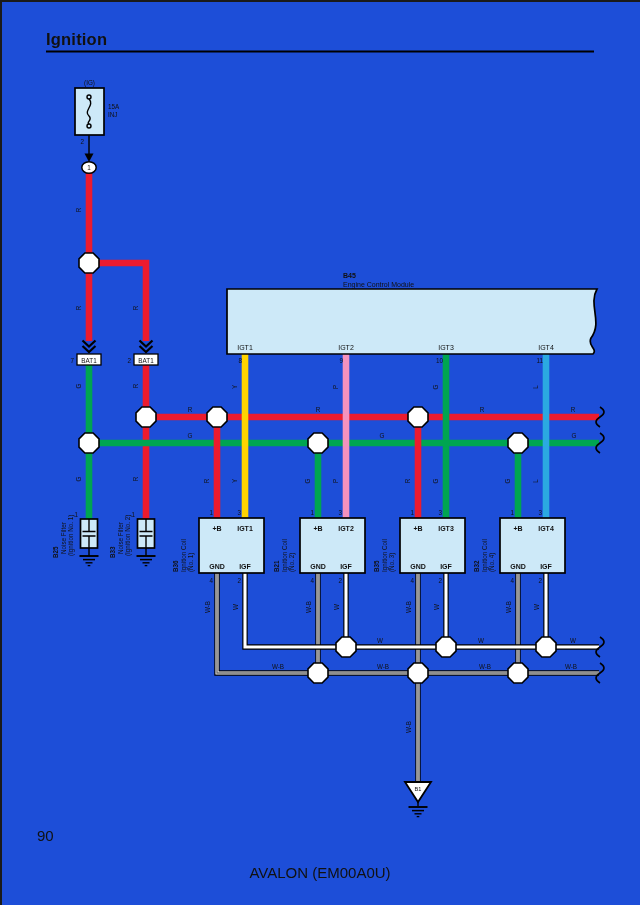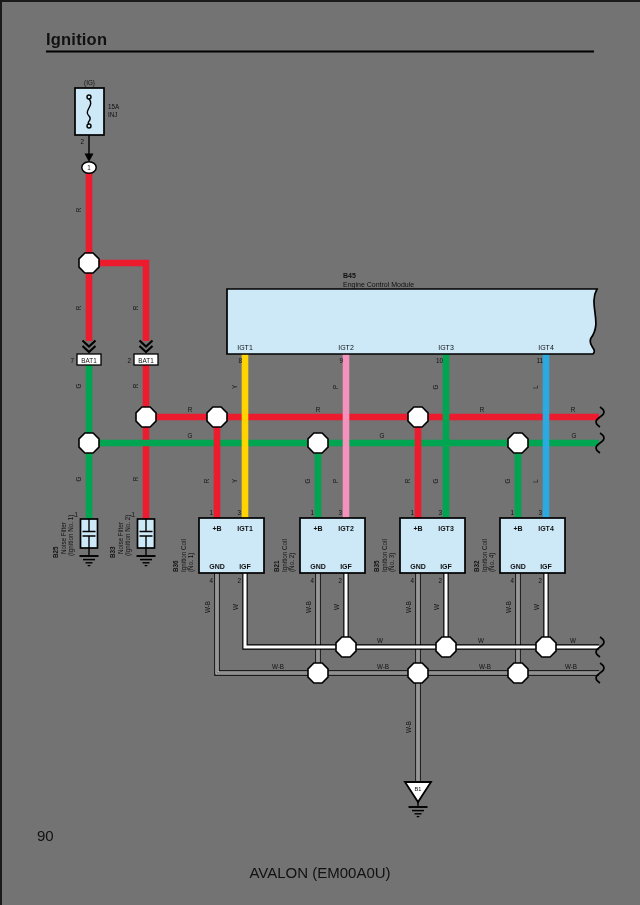--- a/index.html
+++ b/index.html
@@ -1,16 +1,16 @@
 <!DOCTYPE html>
 <html><head>
 <meta charset="utf-8">
 <style>
   html,body{margin:0;padding:0;background:#fff;}
-  #page{position:relative;width:640px;height:905px;background:#737373;overflow:hidden;
+  #page{position:relative;width:640px;height:905px;background:#1d4ed8;overflow:hidden;
         font-family:"Liberation Sans",sans-serif;}
   svg{position:absolute;left:0;top:0;}
   text{font-family:"Liberation Sans",sans-serif;fill:#111;}
   .f5{font-size:5.6px}
   .f6{font-size:6.3px}
   .f6b{font-size:6.3px;font-weight:700}
   .f7{font-size:7px}
   .f7b{font-size:7px;font-weight:700}
   .f15{font-size:15px}
   .f16b{font-size:16.5px;font-weight:700;letter-spacing:.2px}

